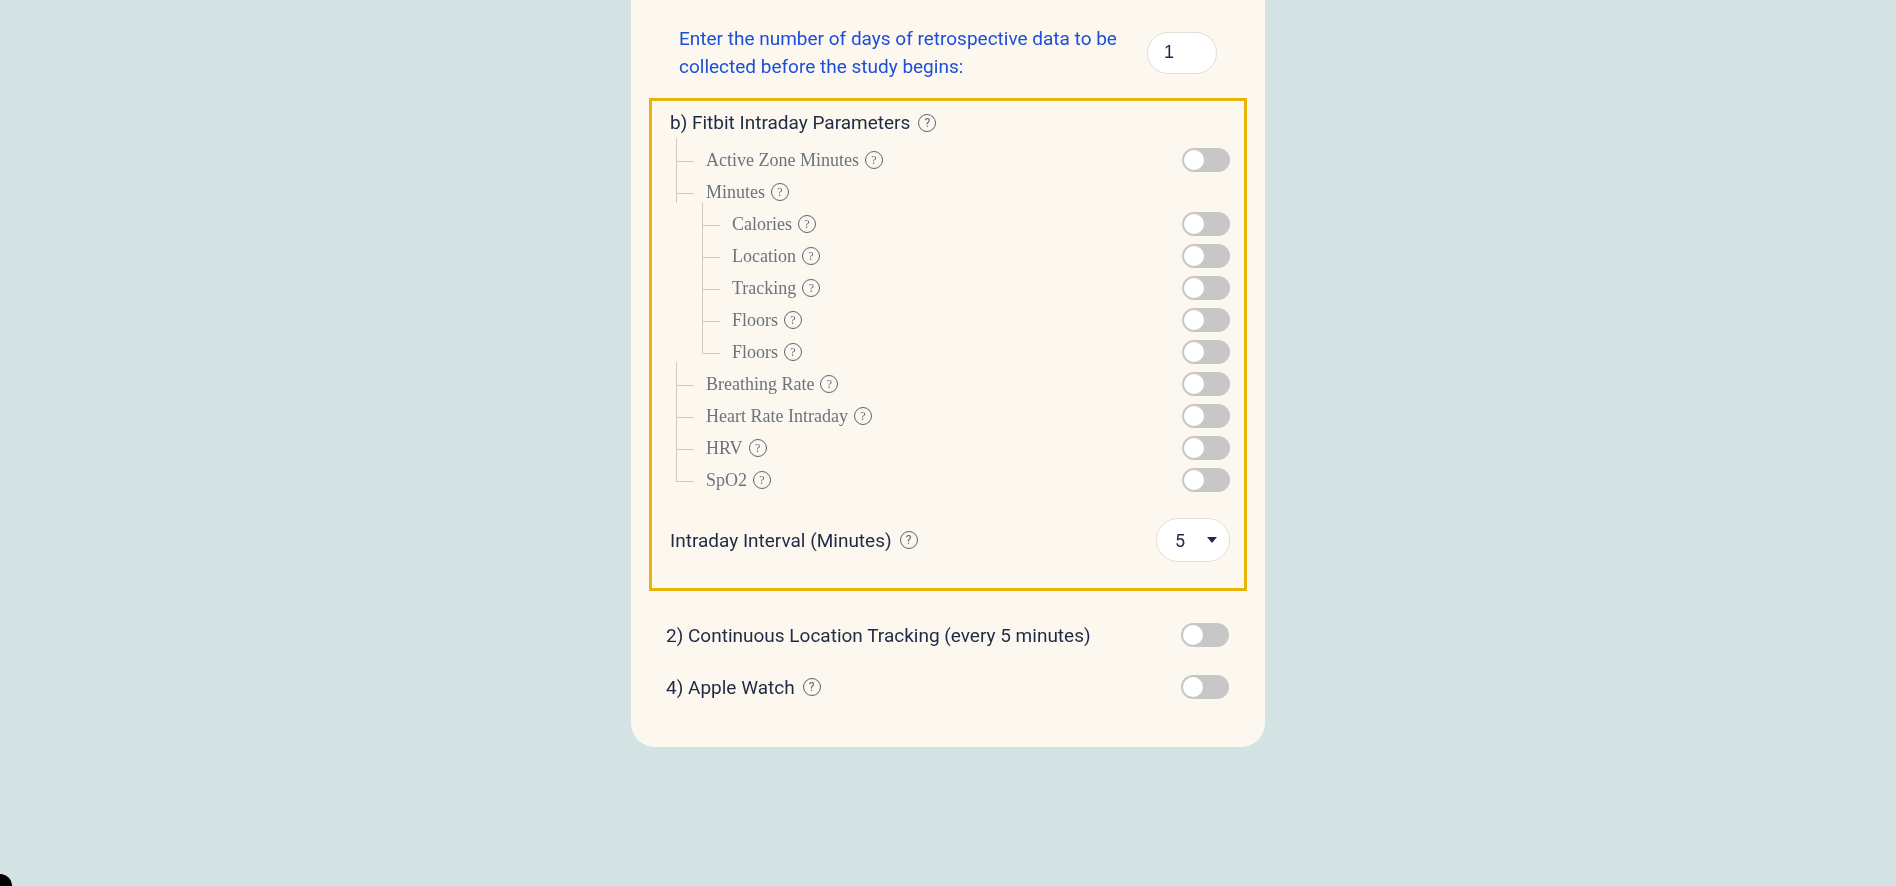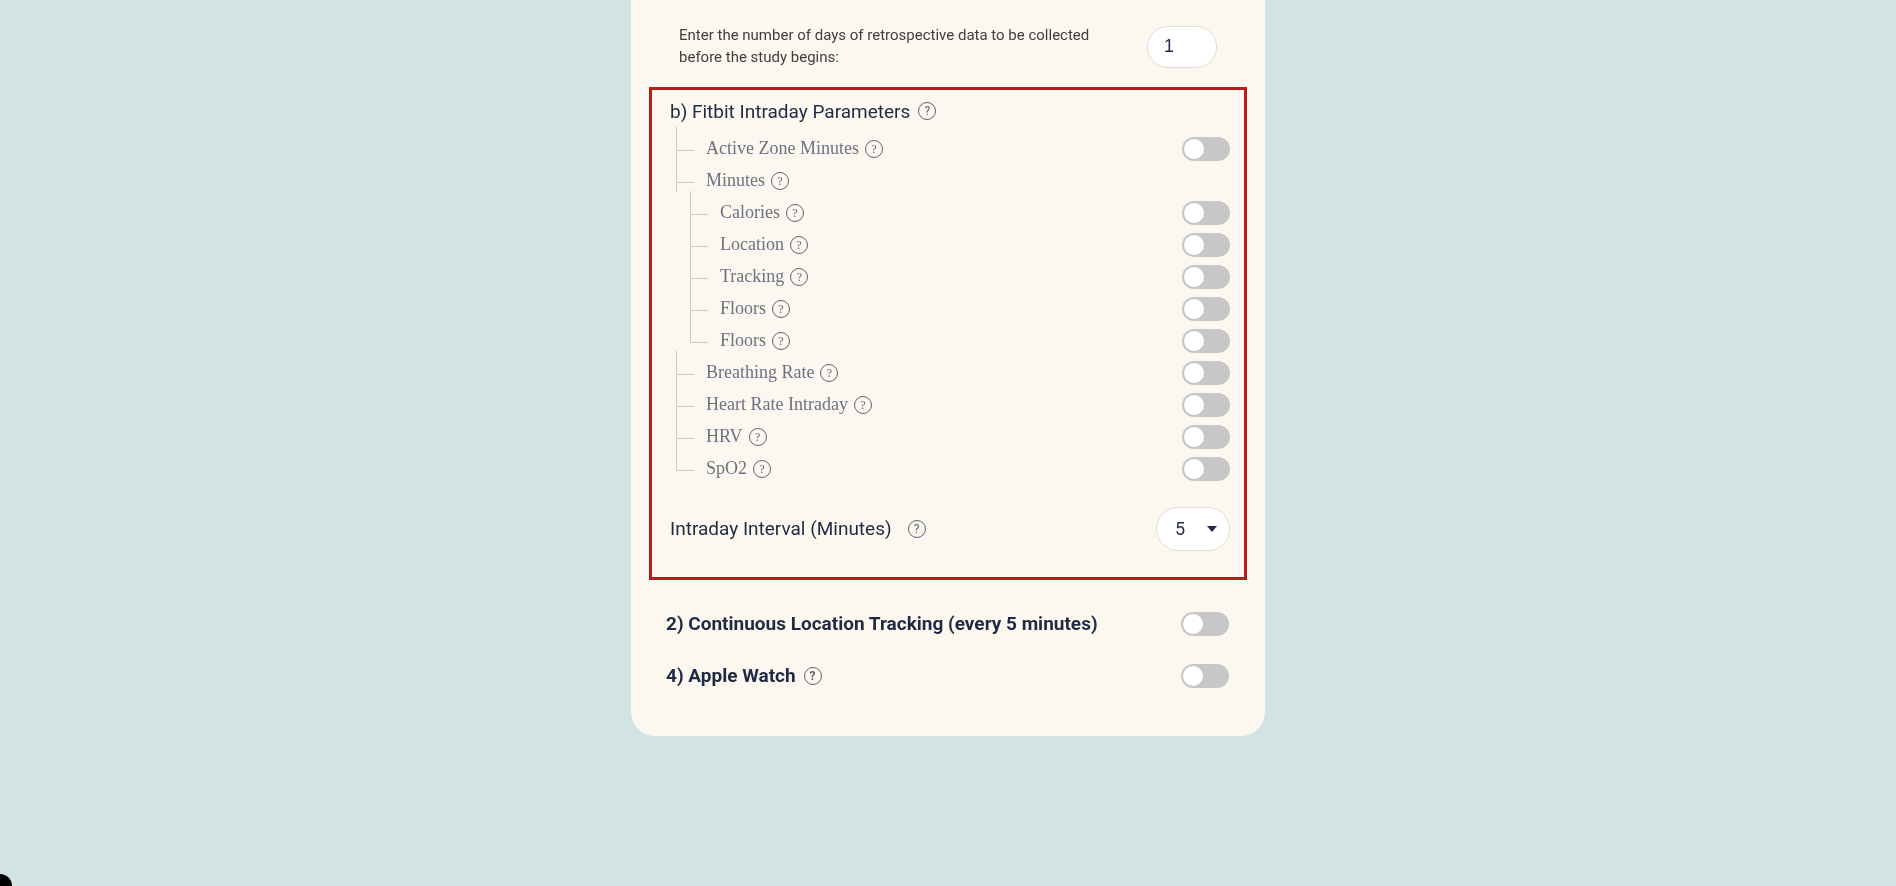--- a/index.html
+++ b/index.html
@@ -26,39 +26,39 @@
       position:relative;
     }
     .retro-row {
       display: flex;
       justify-content: space-between;
       align-items: center;
       padding: 0 30px 0 30px;
       margin-bottom: 18px;
     }
     .retro-label {
-      font-size: 15px;
-      color: #404040;
+      font-size: 19px;
+      color: #1d4ed8;
       line-height: 1.45;
       flex: 1;
       padding-right: 18px;
     }
     .retro-input {
       width: 70px;
       height: 42px;
       border: 1px solid #e2ded6;
       border-radius: 22px;
       font-size: 18px;
       color: #1f2a44;
       padding: 0 16px;
       background: #ffffff;
       outline: none;
     }
     .outlined-box {
-      border: 3px solid #b91c1c;
+      border: 3px solid #eab308;
       padding: 10px 12px 26px 18px;
       margin: 0 0 18px 0;
     }
     .section-title {
       font-size: 19px;
       color: #1f2a44;
       display: flex;
       align-items: center;
       gap: 8px;
       margin-bottom: 10px;
@@ -95,21 +95,21 @@
     .branch.cont::after{
       content:'';
       position:absolute;
       left:-1.5px;
       bottom:-10px;
       width:1.5px;
       height:10px;
       background:#cfcbc2;
     }
     .sub-tree {
-      margin-left: 14px;
+      margin-left: 26px;
     }
     .help-icon {
       display: inline-flex;
       align-items: center;
       justify-content: center;
       width: 18px;
       height: 18px;
       border: 1.5px solid #5b6475;
       border-radius: 50%;
       font-size: 12px;
@@ -142,21 +142,21 @@
       justify-content: space-between;
       align-items: center;
       margin-top: 22px;
       padding-right: 2px;
     }
     .interval-label {
       font-size: 19px;
       color: #1f2a44;
       display: flex;
       align-items: center;
-      gap: 16px;
+      gap: 8px;
     }
     .select-wrap {
       width: 74px;
       height: 44px;
       border: 1px solid #e2ded6;
       border-radius: 22px;
       background: #ffffff;
       display: flex;
       align-items: center;
       justify-content: space-between;
@@ -173,21 +173,21 @@
       border-top: 6px solid #1f2a44;
     }
     .lower-row {
       display: flex;
       justify-content: space-between;
       align-items: center;
       padding: 14px 18px 14px 17px;
     }
     .lower-label {
       font-size: 19px;
-      font-weight: 700;
+      font-weight: 400;
       color: #1f2a44;
       display: flex;
       align-items: center;
       gap: 8px;
     }
     
     .bl-artifact{
       position:fixed;
       left:0;
       bottom:0;

